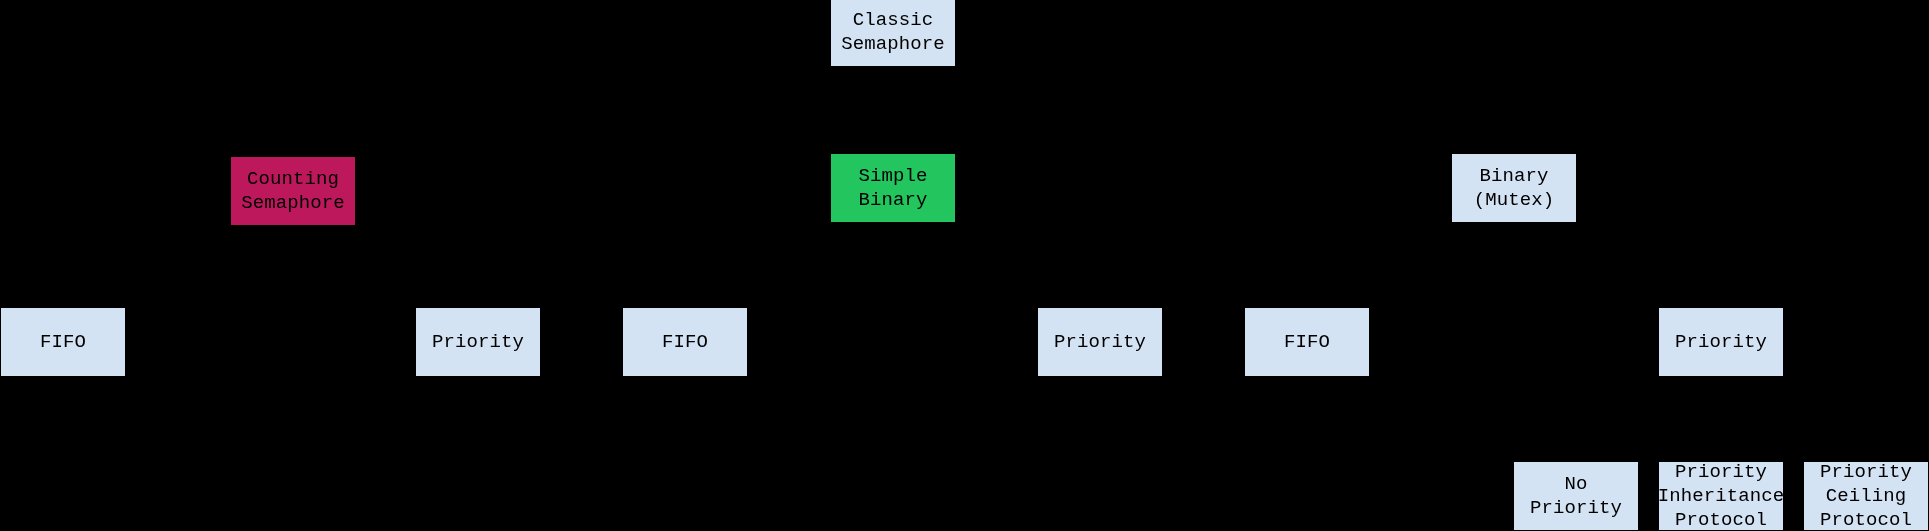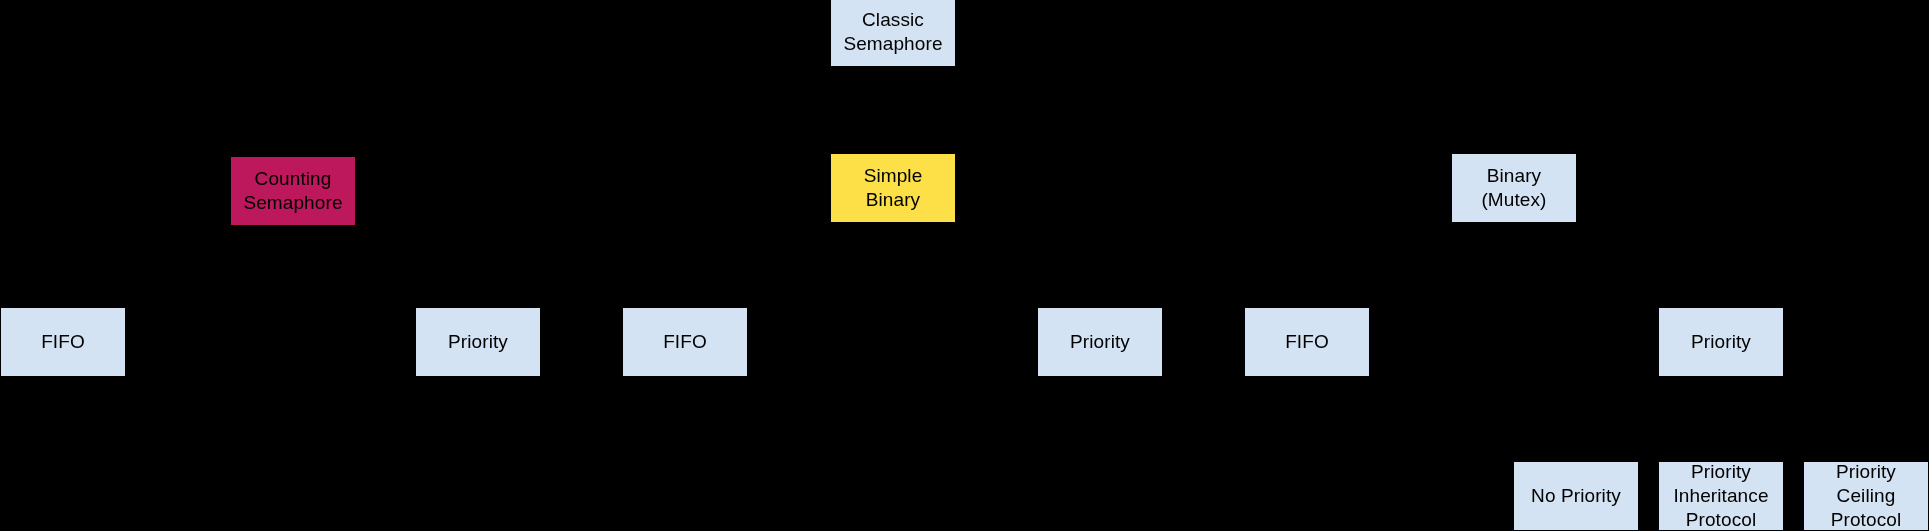--- a/index.html
+++ b/index.html
@@ -6,21 +6,21 @@
     margin: 0;
     padding: 0;
     background: #000000;
   }
   #diagram-canvas {
     position: relative;
     width: 1929px;
     height: 531px;
     background: #000000;
     overflow: hidden;
-    font-family: Liberation Sans, sans-serif;
+    font-family: Liberation Mono, monospace;
   }
   .node-box {
     position: absolute;
     box-sizing: border-box;
     background: #d4e3f3;
     border: 1px solid #000000;
     color: #000000;
     display: flex;
     align-items: center;
     justify-content: center;
@@ -55,21 +55,21 @@
       <path d="M1514 223 L1514 265 L1721 265 L1721 307" fill="none" stroke="#000000" stroke-width="1"></path>
       <path d="M1721 377 L1721 419 L1576 419 L1576 461" fill="none" stroke="#000000" stroke-width="1"></path>
       <path d="M1721 377 L1721 419 L1721 419 L1721 461" fill="none" stroke="#000000" stroke-width="1"></path>
       <path d="M1721 377 L1721 419 L1866 419 L1866 461" fill="none" stroke="#000000" stroke-width="1"></path>
     </svg>
   <div id="node-layer">
       <div class="node-box" style="left: 830px; top: -3px; width: 126px; height: 70px; background: rgb(212, 227, 243); border-color: rgb(0, 0, 0); color: rgb(0, 0, 0);">Classic
 Semaphore</div>
       <div class="node-box" style="left: 230px; top: 156px; width: 126px; height: 70px; background: #be185d; border-color: rgb(0, 0, 0); color: rgb(0, 0, 0);">Counting
 Semaphore</div>
-      <div class="node-box" style="left: 830px; top: 153px; width: 126px; height: 70px; background: #fde047; border-color: rgb(0, 0, 0); color: rgb(0, 0, 0);">Simple
+      <div class="node-box" style="left: 830px; top: 153px; width: 126px; height: 70px; background: #22c55e; border-color: rgb(0, 0, 0); color: rgb(0, 0, 0);">Simple
 Binary</div>
       <div class="node-box" style="left: 1451px; top: 153px; width: 126px; height: 70px; background: rgb(212, 227, 243); border-color: rgb(0, 0, 0); color: rgb(0, 0, 0);">Binary
 (Mutex)</div>
       <div class="node-box" style="left: 0px; top: 307px; width: 126px; height: 70px; background: rgb(212, 227, 243); border-color: rgb(0, 0, 0); color: rgb(0, 0, 0);">FIFO</div>
       <div class="node-box" style="left: 415px; top: 307px; width: 126px; height: 70px; background: rgb(212, 227, 243); border-color: rgb(0, 0, 0); color: rgb(0, 0, 0);">Priority</div>
       <div class="node-box" style="left: 622px; top: 307px; width: 126px; height: 70px; background: rgb(212, 227, 243); border-color: rgb(0, 0, 0); color: rgb(0, 0, 0);">FIFO</div>
       <div class="node-box" style="left: 1037px; top: 307px; width: 126px; height: 70px; background: rgb(212, 227, 243); border-color: rgb(0, 0, 0); color: rgb(0, 0, 0);">Priority</div>
       <div class="node-box" style="left: 1244px; top: 307px; width: 126px; height: 70px; background: rgb(212, 227, 243); border-color: rgb(0, 0, 0); color: rgb(0, 0, 0);">FIFO</div>
       <div class="node-box" style="left: 1658px; top: 307px; width: 126px; height: 70px; background: rgb(212, 227, 243); border-color: rgb(0, 0, 0); color: rgb(0, 0, 0);">Priority</div>
       <div class="node-box" style="left: 1513px; top: 461px; width: 126px; height: 70px; background: rgb(212, 227, 243); border-color: rgb(0, 0, 0); color: rgb(0, 0, 0);">No Priority</div>

